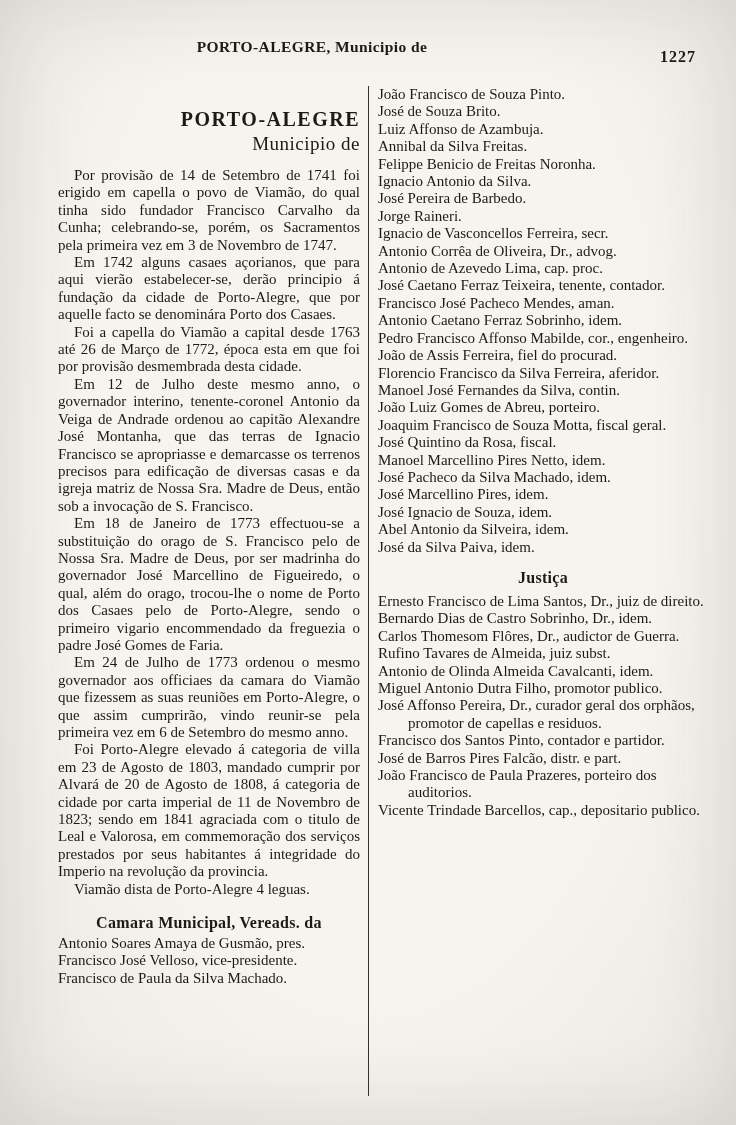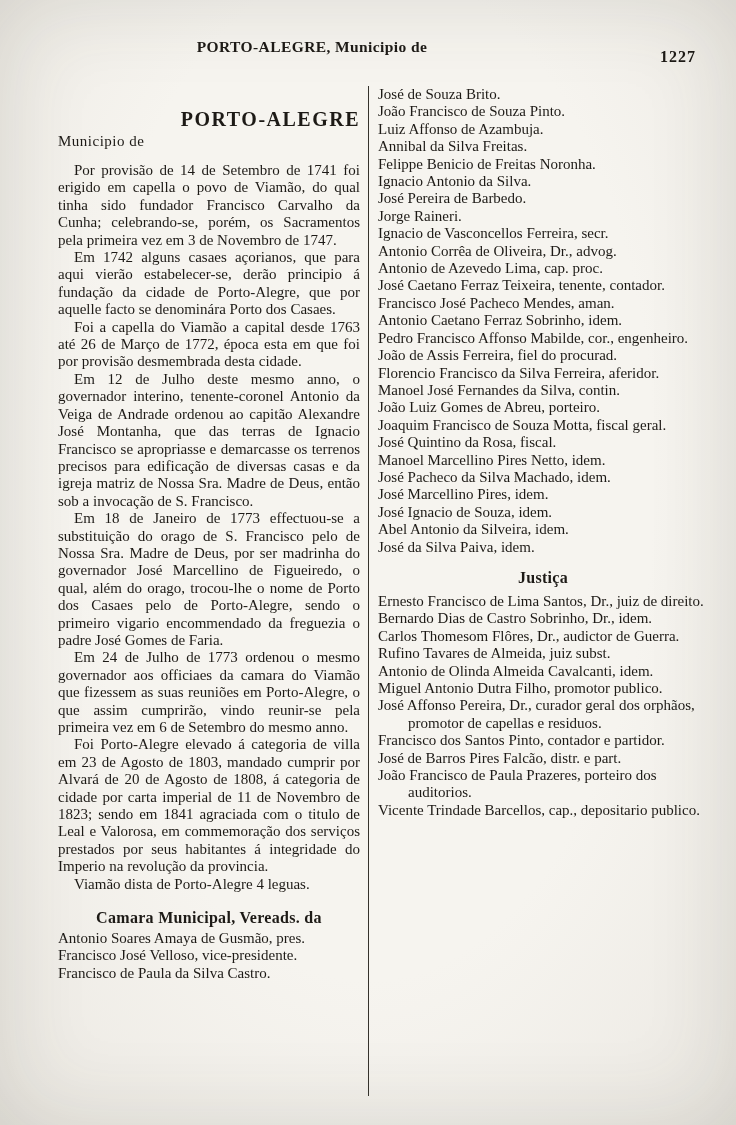--- a/index.html
+++ b/index.html
@@ -51,22 +51,22 @@
   .col-right { flex: 1; min-width: 0; padding-top: 2px; }
   .title {
     margin: 24px 0 2px;
     text-align: right;
     font-size: 20px;
     font-weight: bold;
     letter-spacing: 1.5px;
   }
   .subtitle {
     margin: 0 0 12px;
-    text-align: left;
-    font-size: 15px;
+    text-align: right;
+    font-size: 19px;
     font-weight: normal;
     letter-spacing: 0.5px;
   }
   .para {
     margin: 0;
     text-indent: 16px;
     text-align: justify;
     font-size: 15px;
     line-height: 17.4px;
   }
@@ -124,32 +124,32 @@
 
       <h3 class="section-heading">Camara Municipal, Vereads. da</h3>
 
       <div>
 
           <p class="entry">Antonio Soares Amaya de Gusmão, pres.</p>
 
           <p class="entry">Francisco José Velloso, vice-presidente.</p>
 
 
-          <p class="entry">Francisco de Paula da Silva Castro.</p>
+          <p class="entry">Francisco de Paula da Silva Machado.</p>
         </div>
     </section>
 
     <div class="divider"></div>
 
     <section class="col col-right">
       <div>
 
+          <p class="entry">João Francisco de Souza Pinto.</p>
+
           <p class="entry">José de Souza Brito.</p>
-
-          <p class="entry">João Francisco de Souza Pinto.</p>
 
           <p class="entry">Luiz Affonso de Azambuja.</p>
 
           <p class="entry">Annibal da Silva Freitas.</p>
 
           <p class="entry">Felippe Benicio de Freitas Noronha.</p>
 
           <p class="entry">Ignacio Antonio da Silva.</p>
 
 

